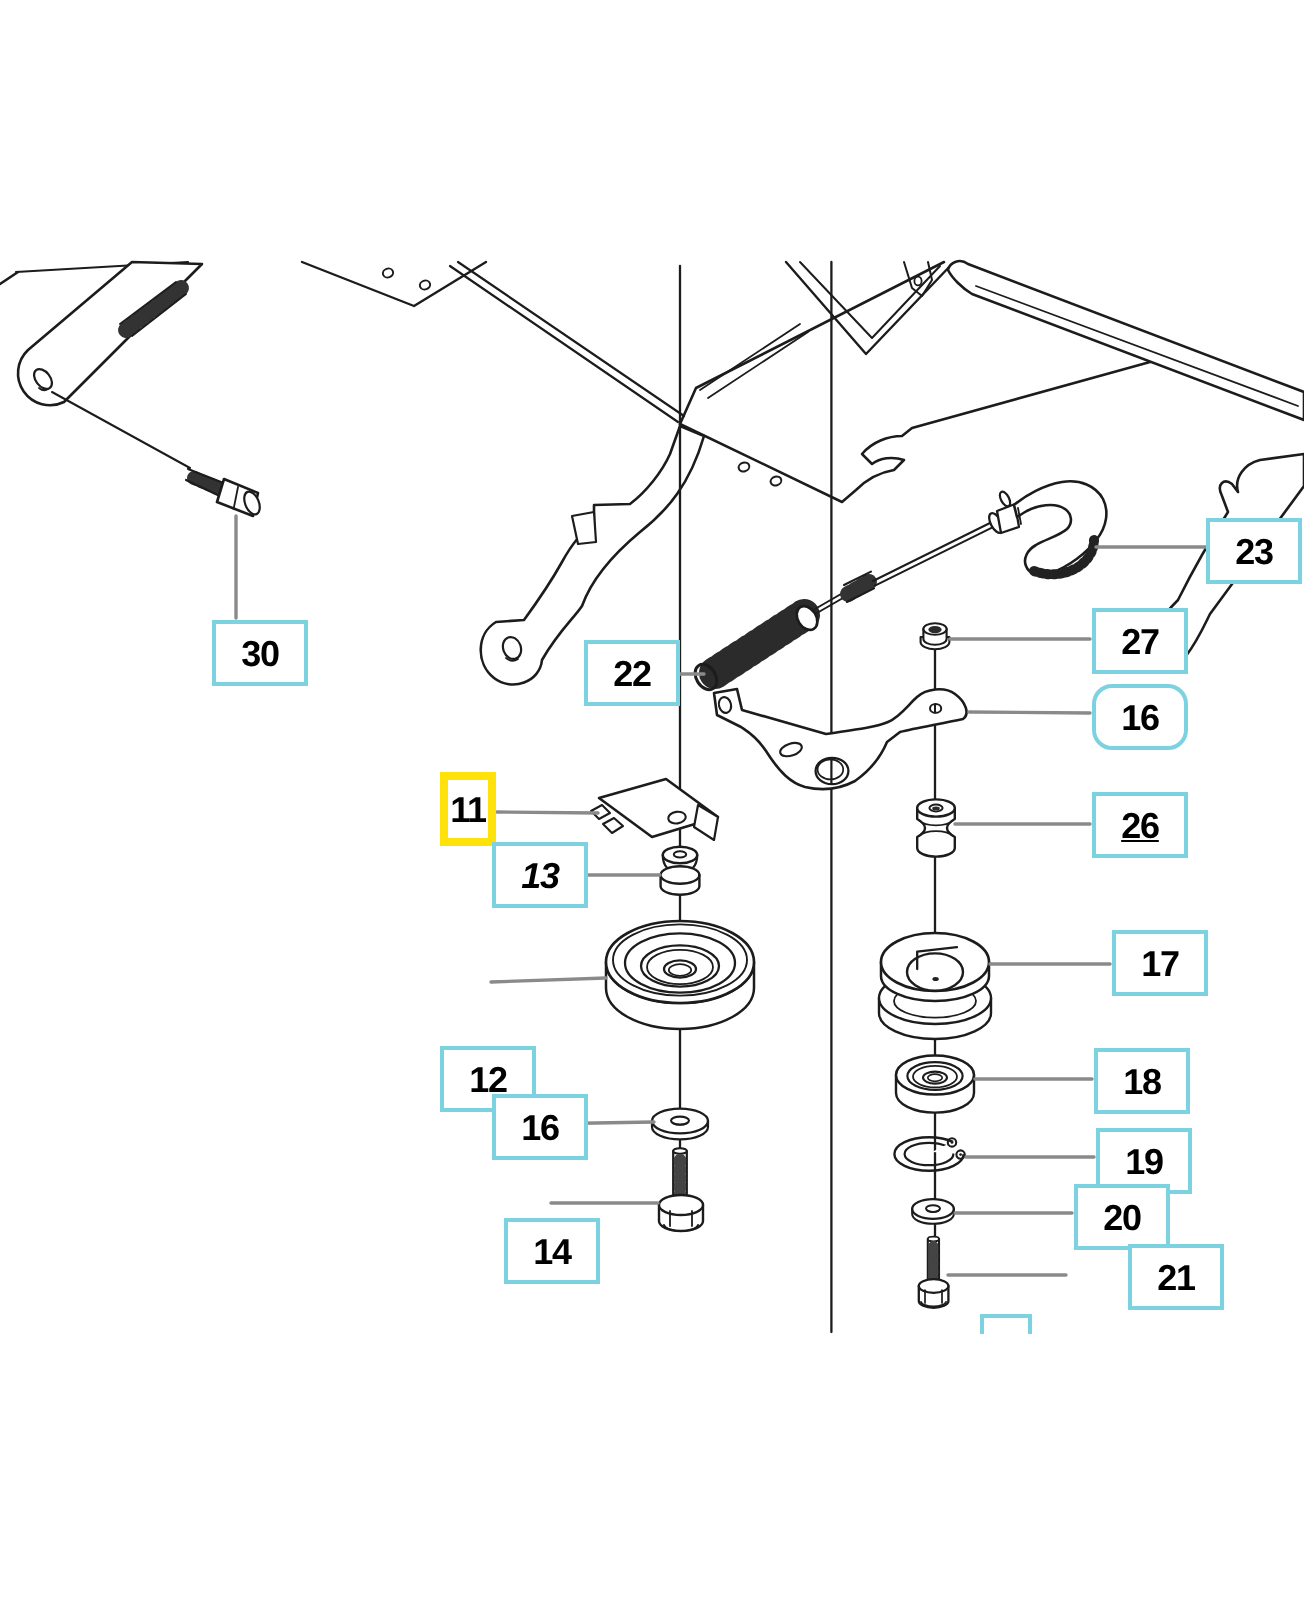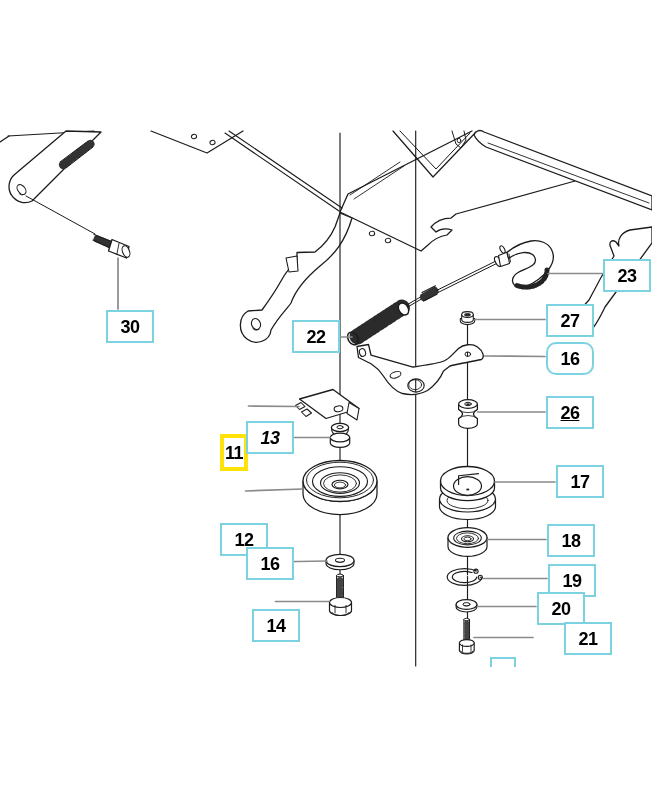--- a/index.html
+++ b/index.html
@@ -4,21 +4,21 @@
 <style>
   html,body{margin:0;padding:0;background:#fff;}
   #stage{position:relative;width:652px;height:800px;background:#fff;overflow:hidden;
          font-family:"Liberation Sans",sans-serif;}
   #art{position:absolute;left:0;top:0;}
   .callout{position:absolute;box-sizing:border-box;width:48px;height:33px;
            background:#fff;border:2.4px solid #7dd2e2;color:#000;
            display:flex;align-items:center;justify-content:center;
            font:700 18px/1 "Liberation Sans",sans-serif;letter-spacing:-0.6px;
            cursor:pointer;z-index:3;}
-  .callout.hl{width:28px;height:37px;border:4.6px solid #ffe20a;margin-top:48px;}
+  .callout.hl{width:28px;height:37px;border:4.6px solid #ffe20a;}
   .callout.partial{height:10px;border-bottom:none;width:26px;}
 </style>
 </head>
 <body>
 
 <div id="stage">
 
 <svg id="art" width="652" height="800" viewBox="0 0 652 800" fill="none" stroke="#1c1c1c" stroke-width="1.3" stroke-linejoin="round" stroke-linecap="round">
 
   <g>

